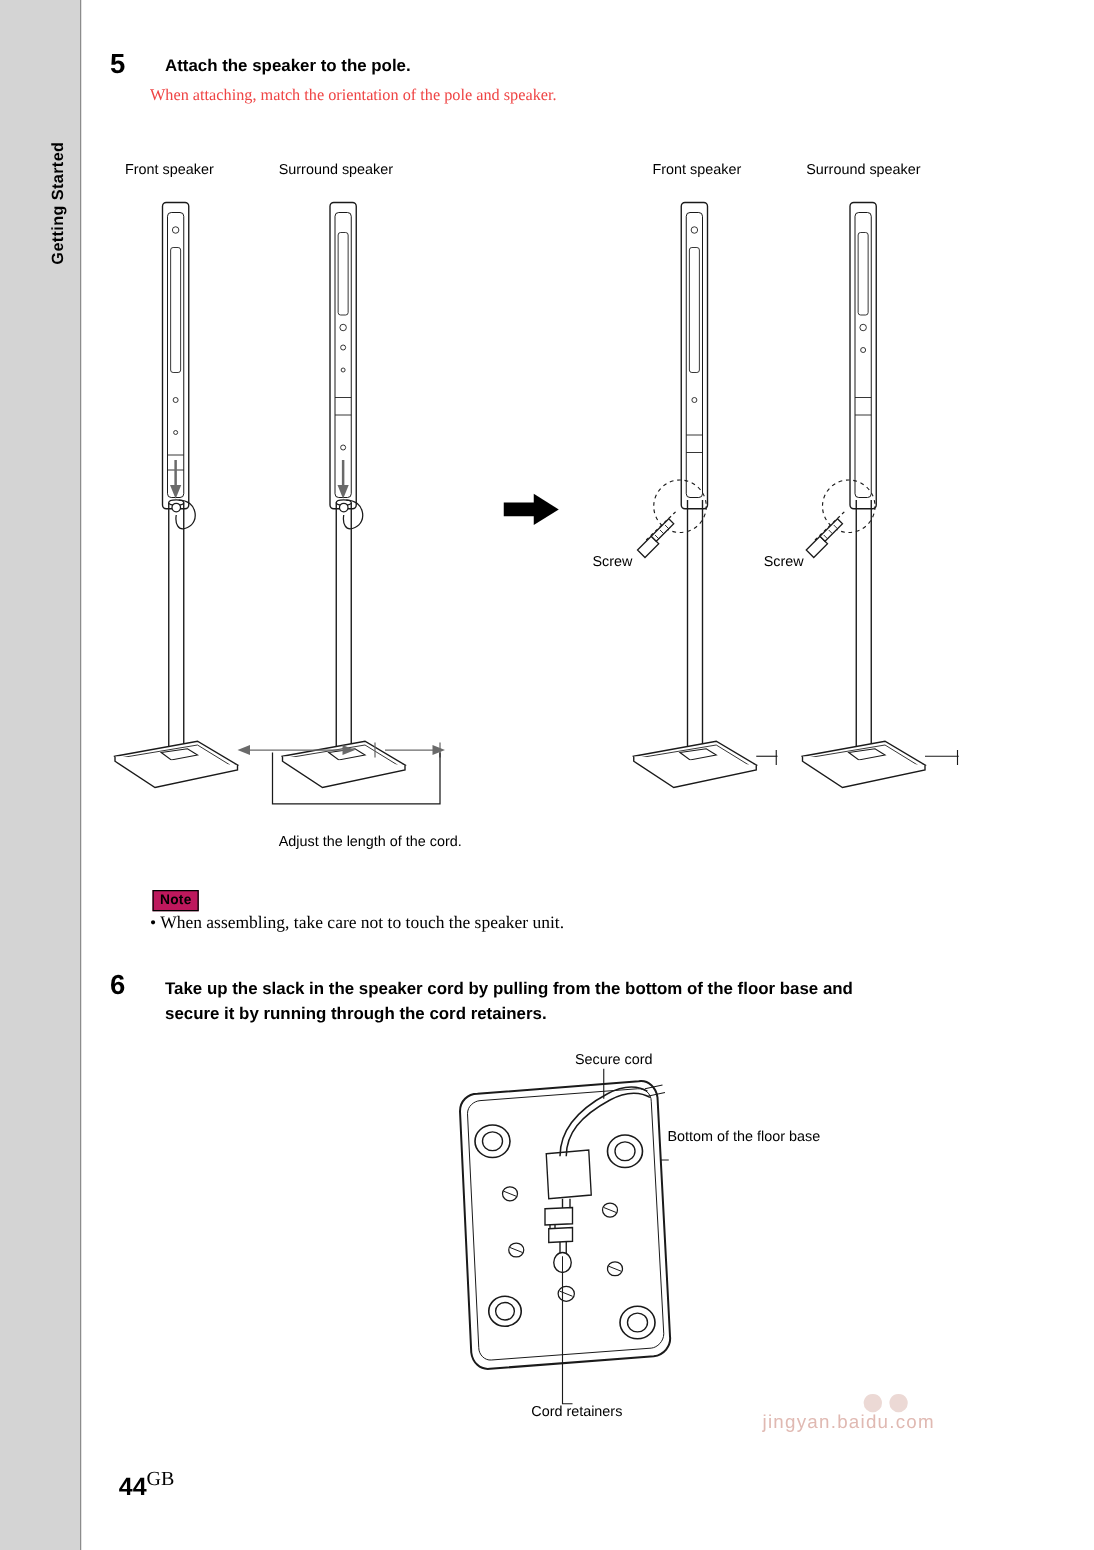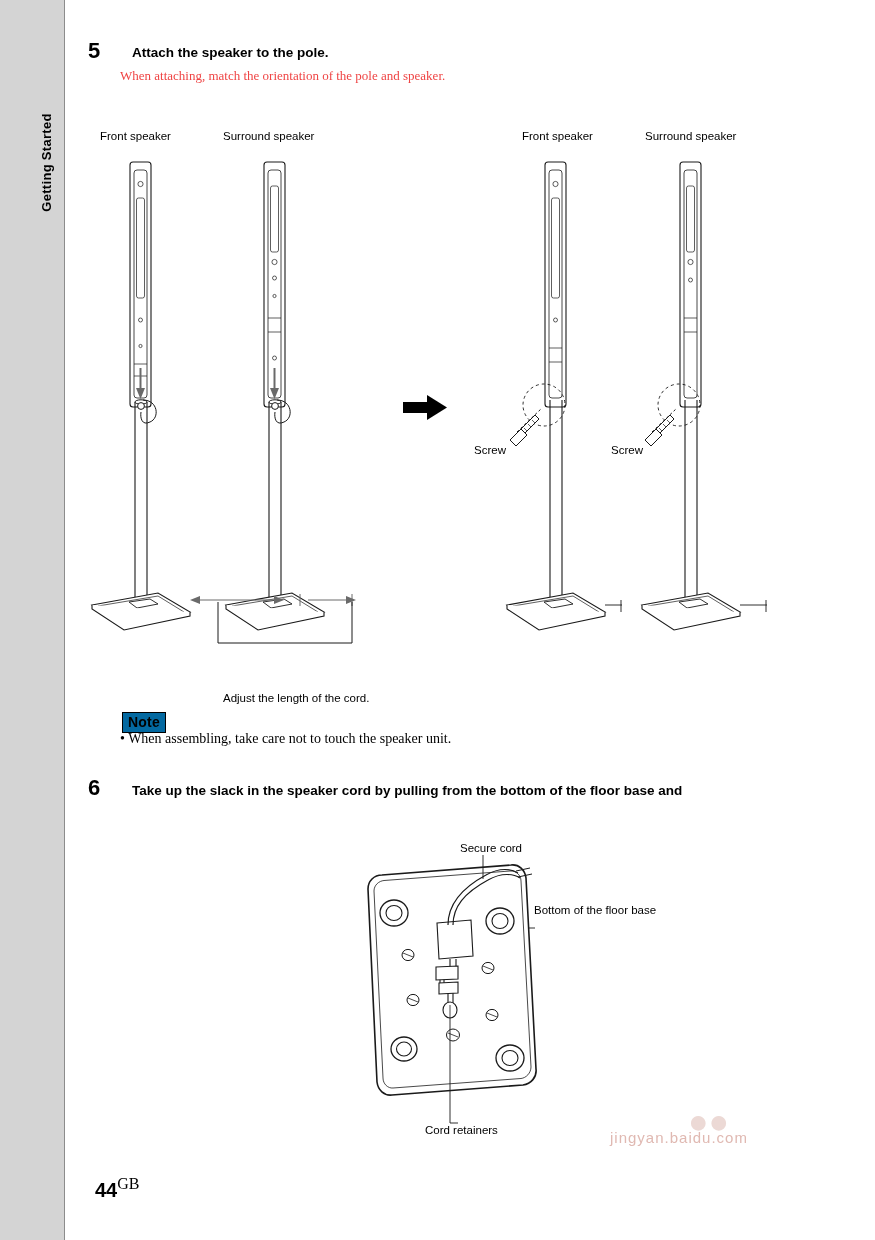--- a/index.html
+++ b/index.html
@@ -76,25 +76,25 @@
     position: absolute;
     font-family: "Liberation Sans", sans-serif;
     font-size: 11.5px;
     color: #000;
     white-space: nowrap;
   }
   
   .note-box {
     position: absolute;
     border: 1px solid #000;
-    background: #0369a1;
+    background: #be185d;
     padding: 1px 5px 2px 5px;
     font-family: "Liberation Sans", sans-serif;
     font-weight: bold;
-    font-size: 14px;
+    font-size: 11px;
     color: #000;
     letter-spacing: 0.2px;
   }
   .note-text {
     position: absolute;
     font-family: "Liberation Serif", serif;
     font-size: 14px;
     color: #000;
   }
   
@@ -291,27 +291,28 @@
         <path d="M562 455 L562 459 L594 480 L660 466 L660 462" fill="#fff" stroke="#1a1a1a" stroke-width="1.1"></path>
         <path d="M660 455 L687 455" stroke="#1a1a1a" stroke-width="0.9"></path>
         <path d="M686 450 L686 462" stroke="#1a1a1a" stroke-width="0.9"></path>
       </g>
     </svg>
   </div>
 
   <div class="cap" style="left:474px; top:444px;">Screw</div>
   <div class="cap" style="left:611px; top:444px;">Screw</div>
 
-  <div class="cap" style="left:223px; top:692px;">Adjust the length of the cord.</div>
+  <div class="cap" style="left:223px; top:668px;">Adjust the length of the cord.</div>
 
   <div class="note-box" style="left:122px; top:712px;">Note</div>
   <div class="note-text" style="left:120px; top:731px;">• When assembling, take care not to touch the speaker unit.</div>
 
   <div class="step-num" style="left:88px; top:775px;">6</div>
   <div class="step-title" style="left:120px; top:781px;">Take up the slack in the speaker cord by pulling from the bottom of the floor base and</div>
+  <div class="step-title" style="left:120px; top:801px;">secure it by running through the cord retainers.</div>
 
   <div class="cap" style="left:460px; top:842px;">Secure cord</div>
   <div class="cap" style="left:534px; top:904px;">Bottom of the floor base</div>
   <div class="cap" style="left:425px; top:1124px;">Cord retainers</div>
 
   <div class="fig" style="left:340px; top:855px;">
     <svg width="260" height="270" viewBox="0 0 260 270" fill="none" stroke="#1a1a1a">
 
       <path d="M28 34 C28 26, 34 20, 42 20 L171 10 C179 9, 185 15, 186 23 L196 214 C197 222, 191 229, 183 230 L52 240 C44 241, 38 235, 37 227 Z" fill="#fff" stroke="#1a1a1a" stroke-width="1.6"></path>
       <path d="M34 36 C34 30, 39 26, 44 25.5 L170 16 C176 15.6, 181 20, 181 26 L191 212 C191 218, 186 223, 181 223.5 L53 233 C48 233.5, 43 229, 43 223 Z" fill="none" stroke="#1a1a1a" stroke-width="0.8"></path>

